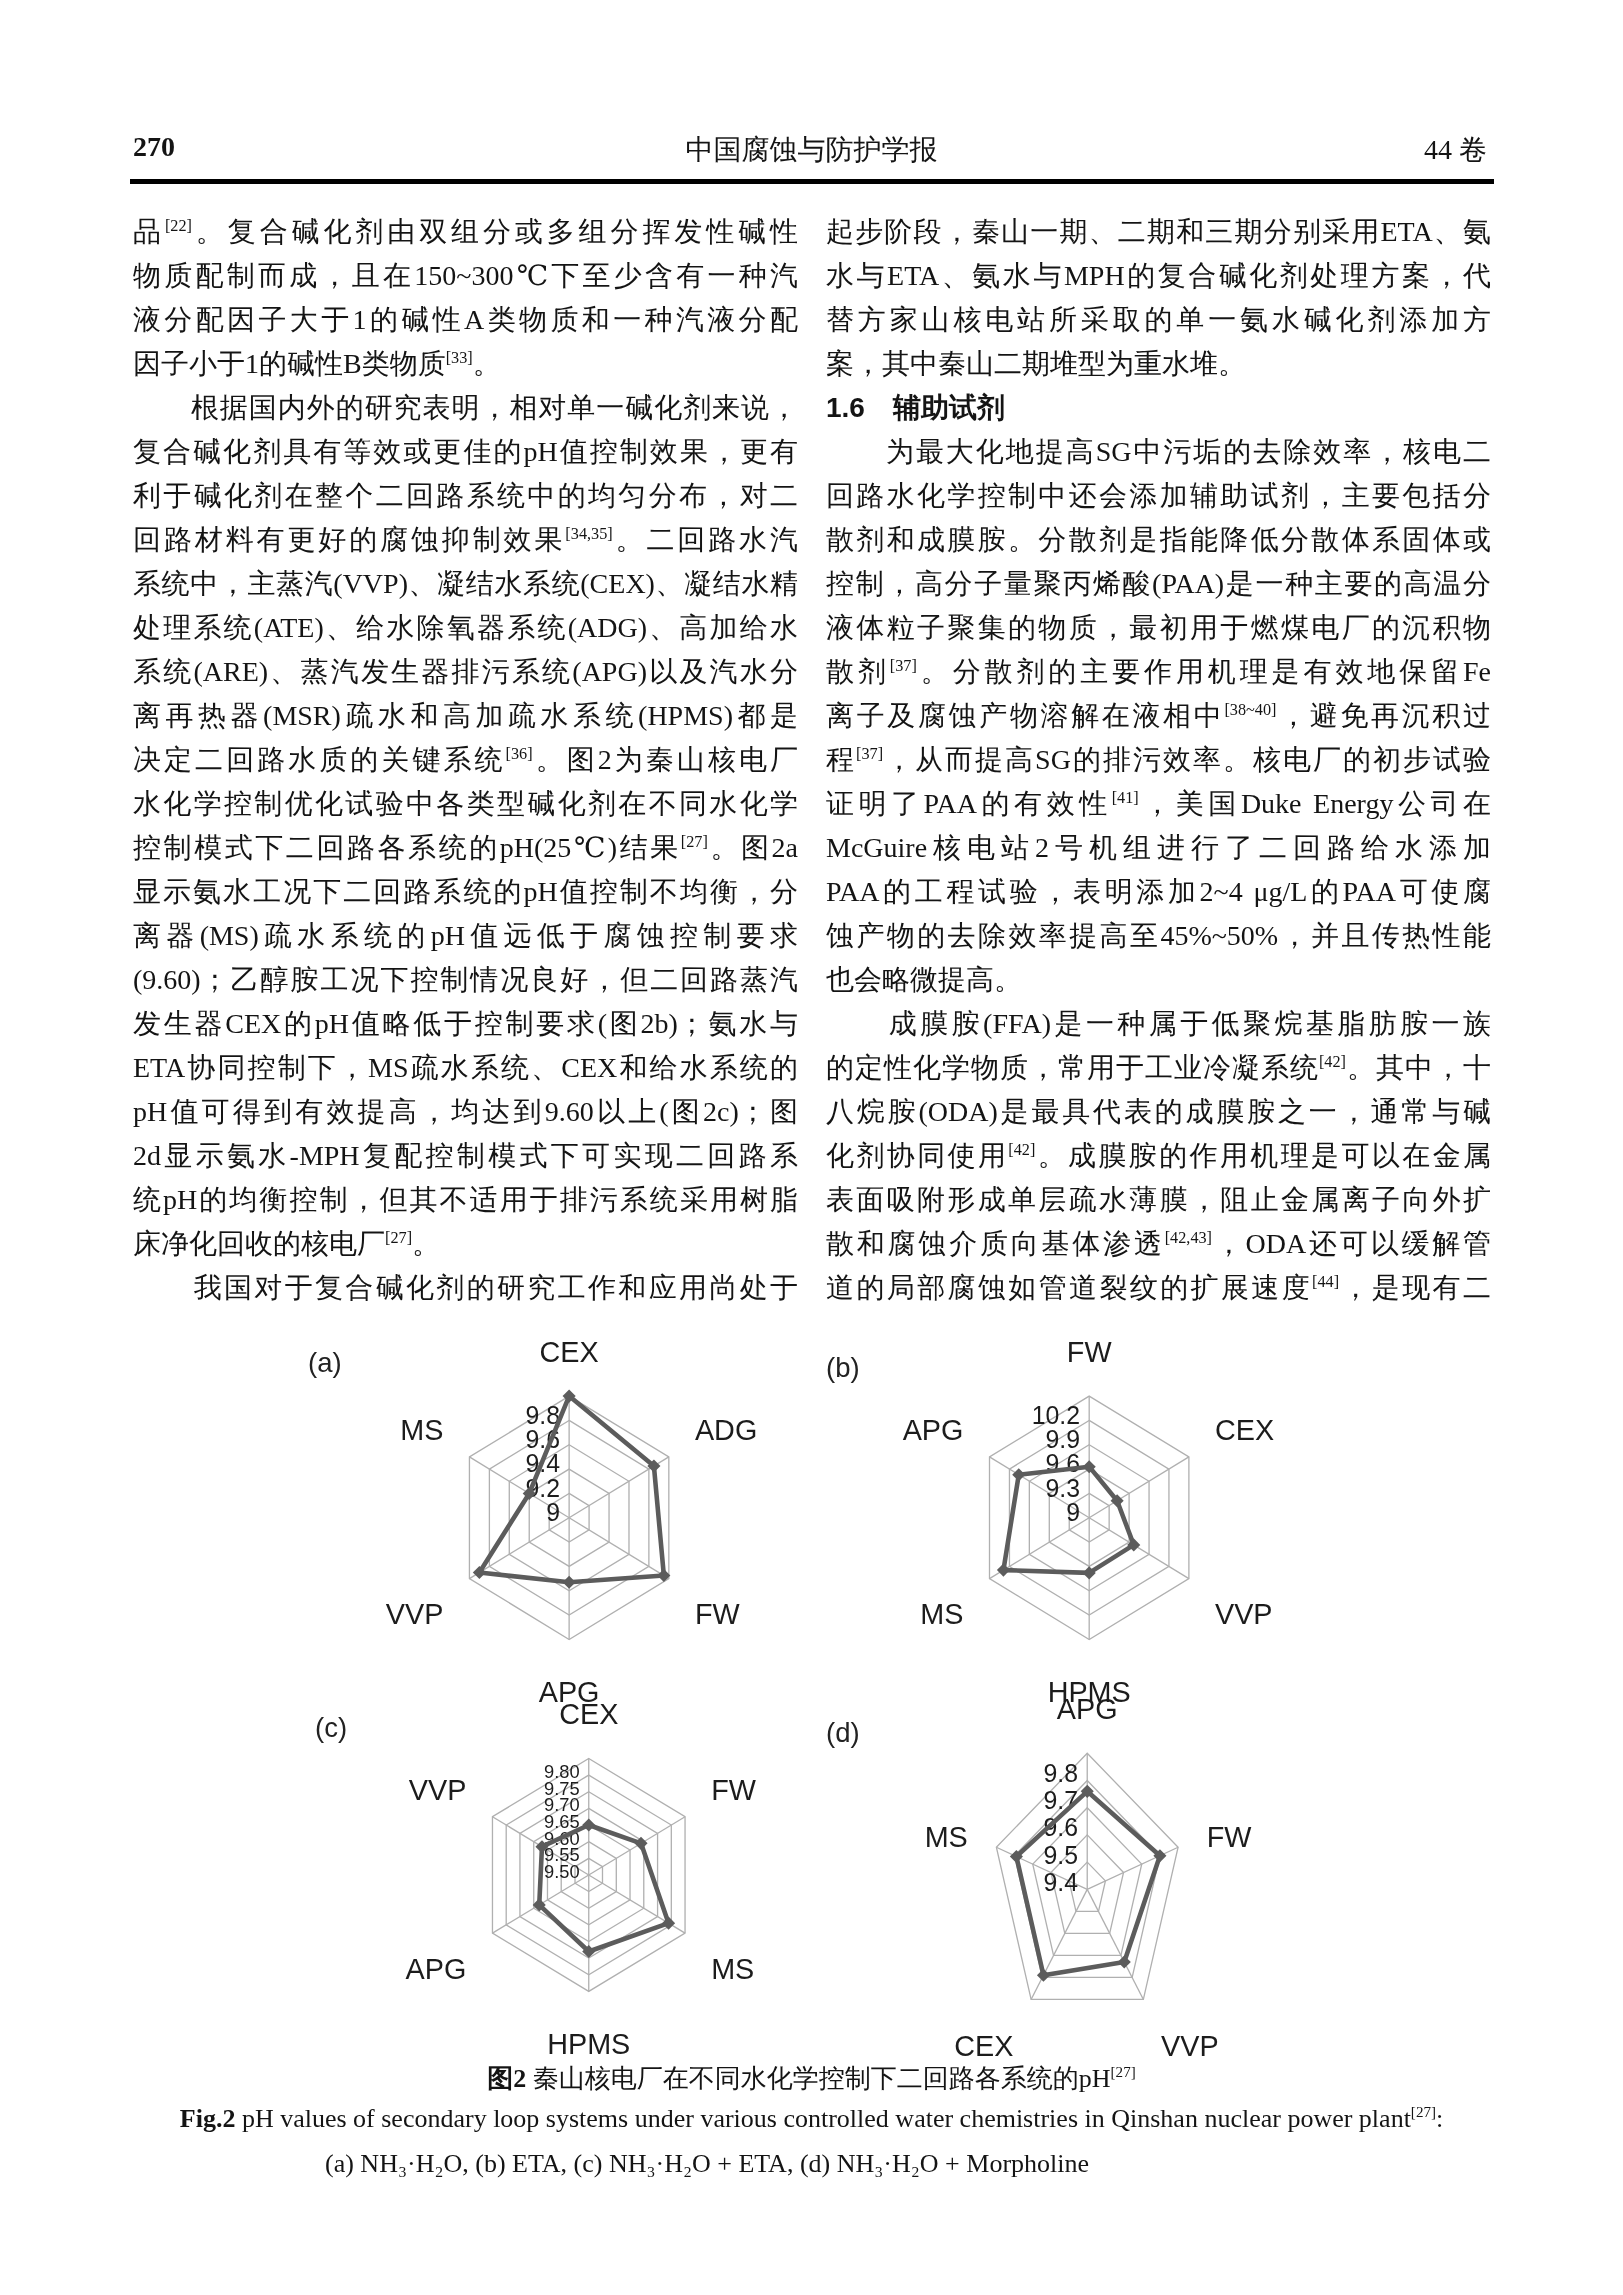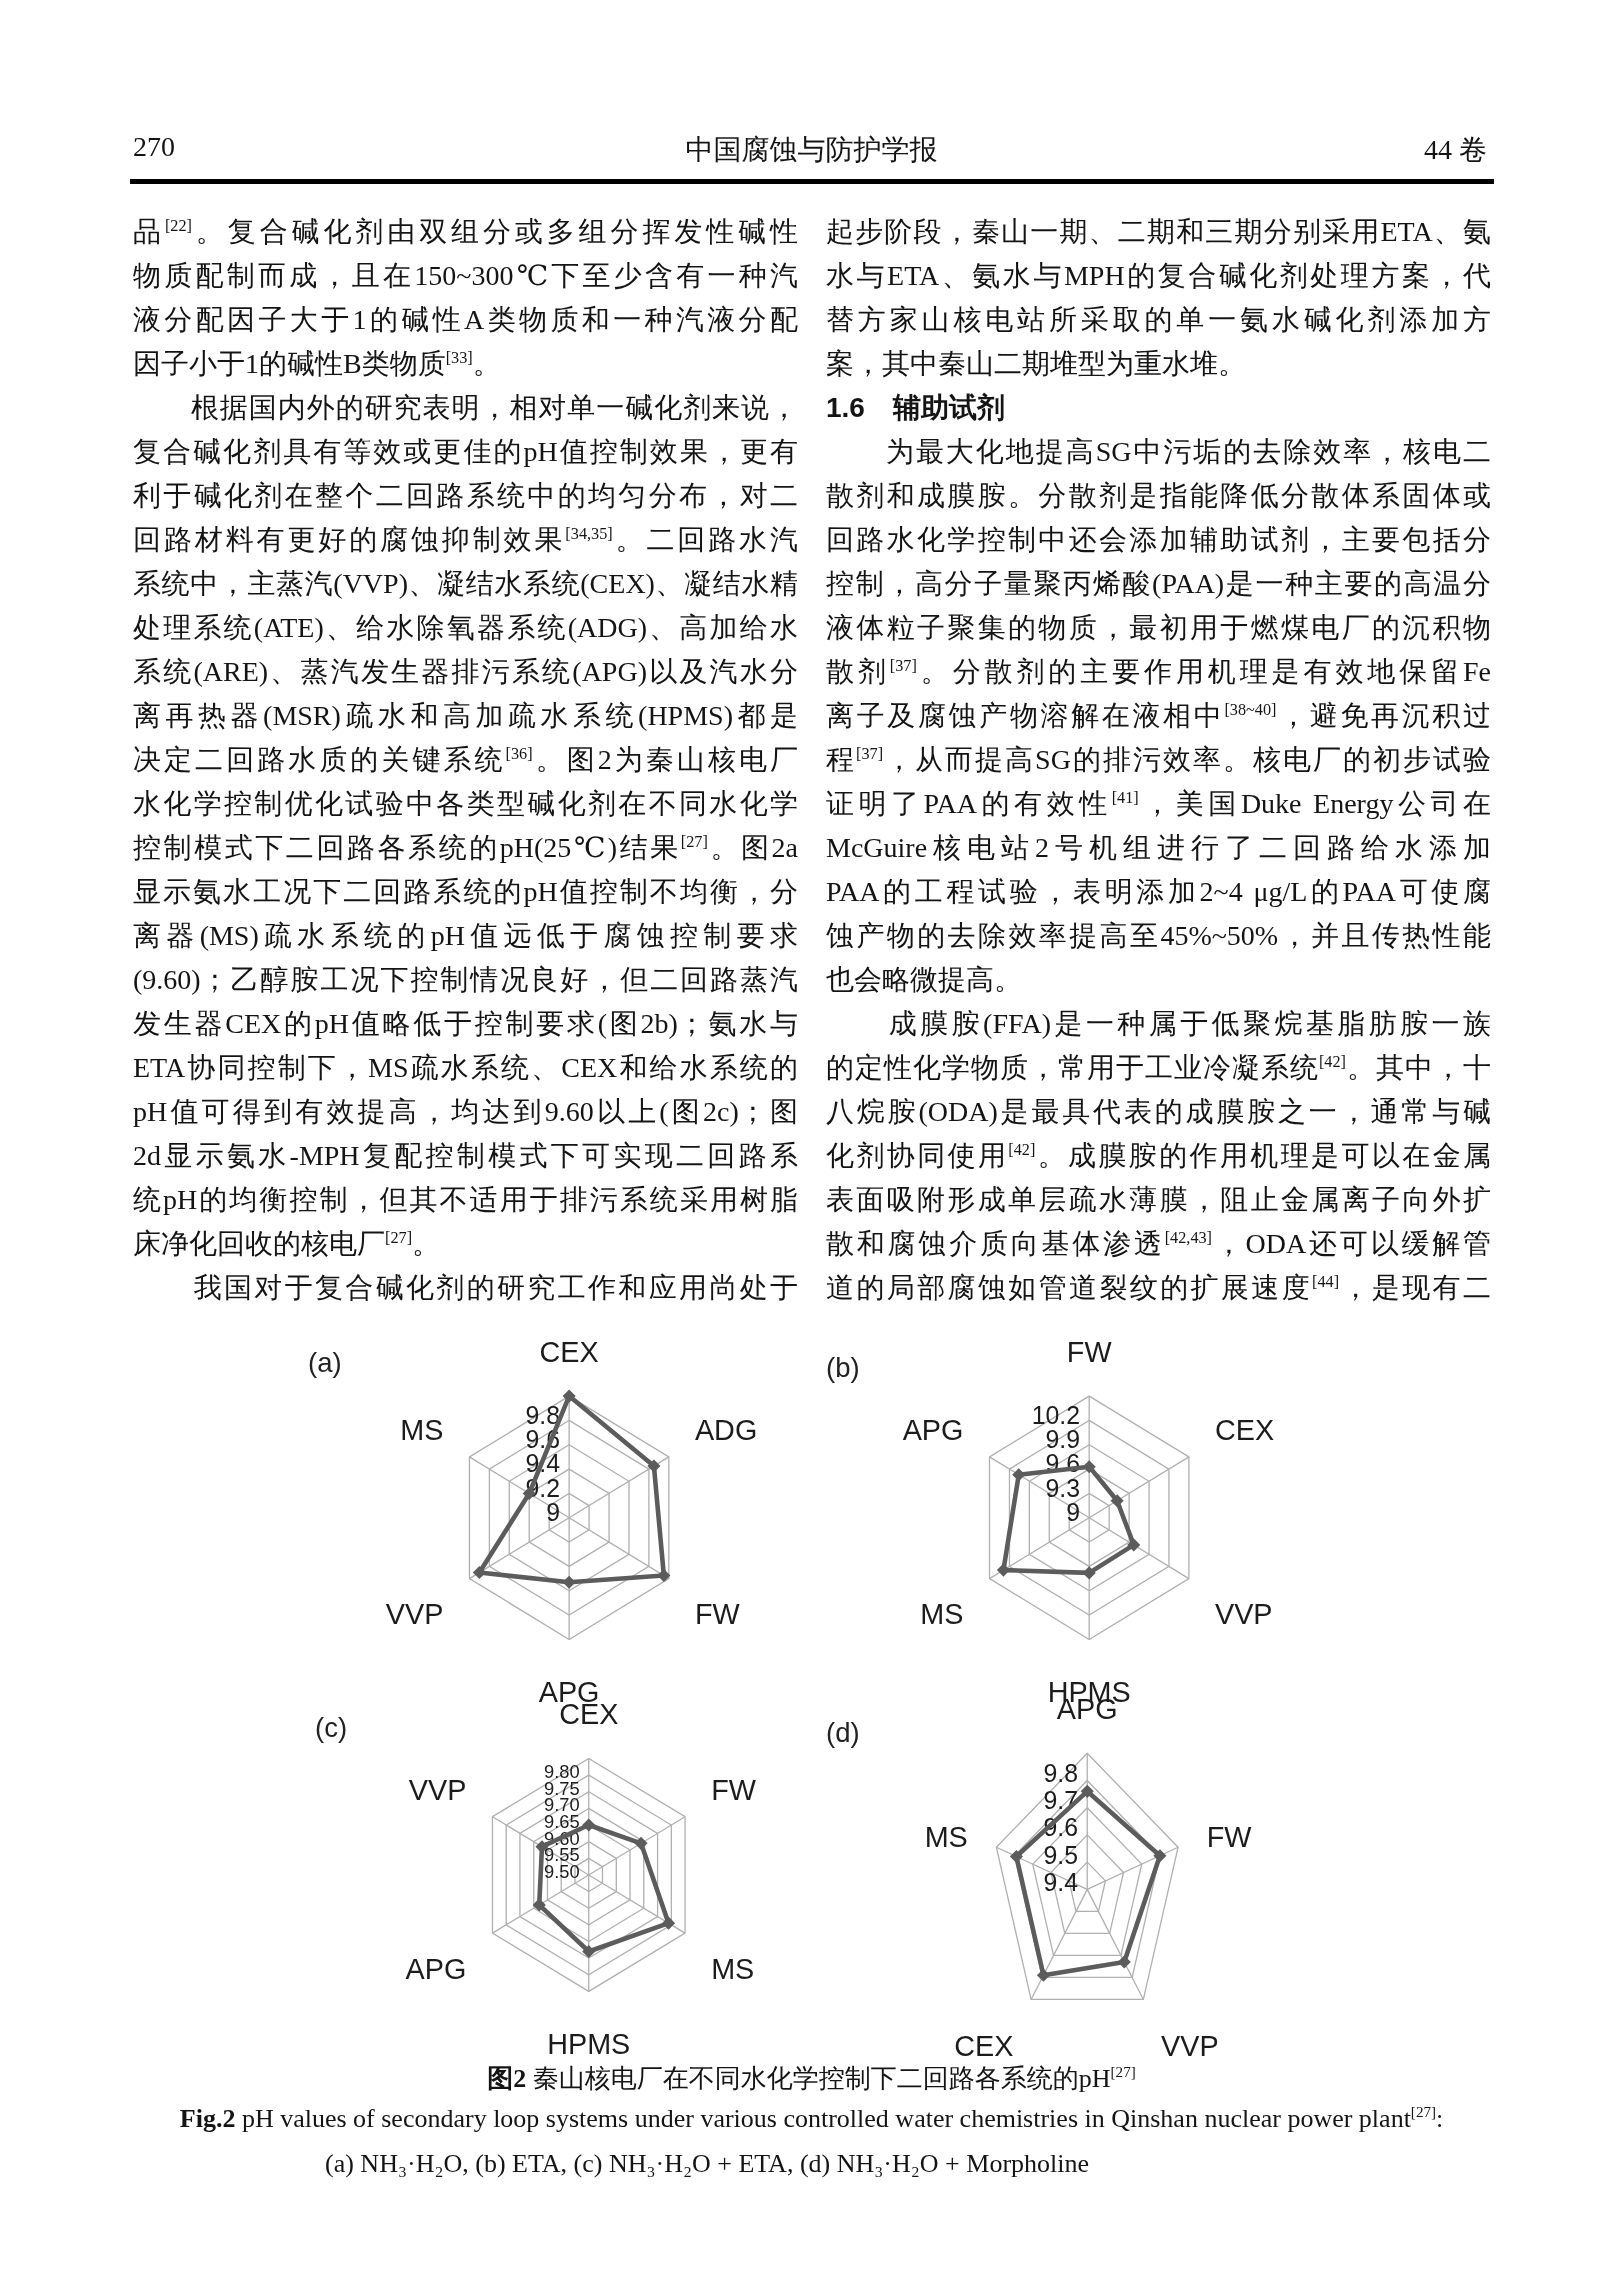--- a/index.html
+++ b/index.html
@@ -26,21 +26,21 @@
   #fig-svg{left:0;top:0;}
   .panel-label{font-family:"Liberation Sans","DejaVu Sans",sans-serif;font-size:27.5px;color:#222;}
   .cap{width:100%;text-align:center;font-size:26px;}
   .cap .b{font-weight:bold;}
   .cap-sub{font-size:26px;}
   svg text{font-family:"Liberation Sans","DejaVu Sans",sans-serif;fill:#1c1c1c;}
 </style>
 </head>
 <body>
 
-<div class="abs hdr" style="left:133px;">270</div>
+<div class="abs hdr" style="left:133px;font-weight:bold;">270</div>
 <div class="abs hdr hdr-title">中国腐蚀与防护学报</div>
 <div class="abs hdr" style="right:136px;">44 卷</div>
 <div class="abs hdr-rule"></div>
 
 <div id="col-left" class="tcol" style="left:133px;">
     <div class="tline">品<sup>[22]</sup>。复合碱化剂由双组分或多组分挥发性碱性</div>
     <div class="tline">物质配制而成，且在150~300℃下至少含有一种汽</div>
     <div class="tline">液分配因子大于1的碱性A类物质和一种汽液分配</div>
     <div class="tline tend">因子小于1的碱性B类物质<sup>[33]</sup>。</div>
     <div class="tline">　　根据国内外的研究表明，相对单一碱化剂来说，</div>
@@ -65,22 +65,22 @@
     <div class="tline tend">床净化回收的核电厂<sup>[27]</sup>。</div>
     <div class="tline">　　我国对于复合碱化剂的研究工作和应用尚处于</div>
   </div>
 <div id="col-right" class="tcol" style="left:826px;">
     <div class="tline">起步阶段，秦山一期、二期和三期分别采用ETA、氨</div>
     <div class="tline">水与ETA、氨水与MPH的复合碱化剂处理方案，代</div>
     <div class="tline">替方家山核电站所采取的单一氨水碱化剂添加方</div>
     <div class="tline tend">案，其中秦山二期堆型为重水堆。</div>
     <div class="tline tend thead">1.6　辅助试剂</div>
     <div class="tline">　　为最大化地提高SG中污垢的去除效率，核电二</div>
+    <div class="tline">回路水化学控制中还会添加辅助试剂，主要包括分</div>
     <div class="tline">散剂和成膜胺。分散剂是指能降低分散体系固体或</div>
-    <div class="tline">回路水化学控制中还会添加辅助试剂，主要包括分</div>
     <div class="tline">控制，高分子量聚丙烯酸(PAA)是一种主要的高温分</div>
     <div class="tline">液体粒子聚集的物质，最初用于燃煤电厂的沉积物</div>
     <div class="tline">散剂<sup>[37]</sup>。分散剂的主要作用机理是有效地保留Fe</div>
     <div class="tline">离子及腐蚀产物溶解在液相中<sup>[38~40]</sup>，避免再沉积过</div>
     <div class="tline">程<sup>[37]</sup>，从而提高SG的排污效率。核电厂的初步试验</div>
     <div class="tline">证明了PAA的有效性<sup>[41]</sup>，美国Duke Energy公司在</div>
     <div class="tline">McGuire核电站2号机组进行了二回路给水添加</div>
     <div class="tline">PAA的工程试验，表明添加2~4 μg/L的PAA可使腐</div>
     <div class="tline">蚀产物的去除效率提高至45%~50%，并且传热性能</div>
     <div class="tline tend">也会略微提高。</div>

